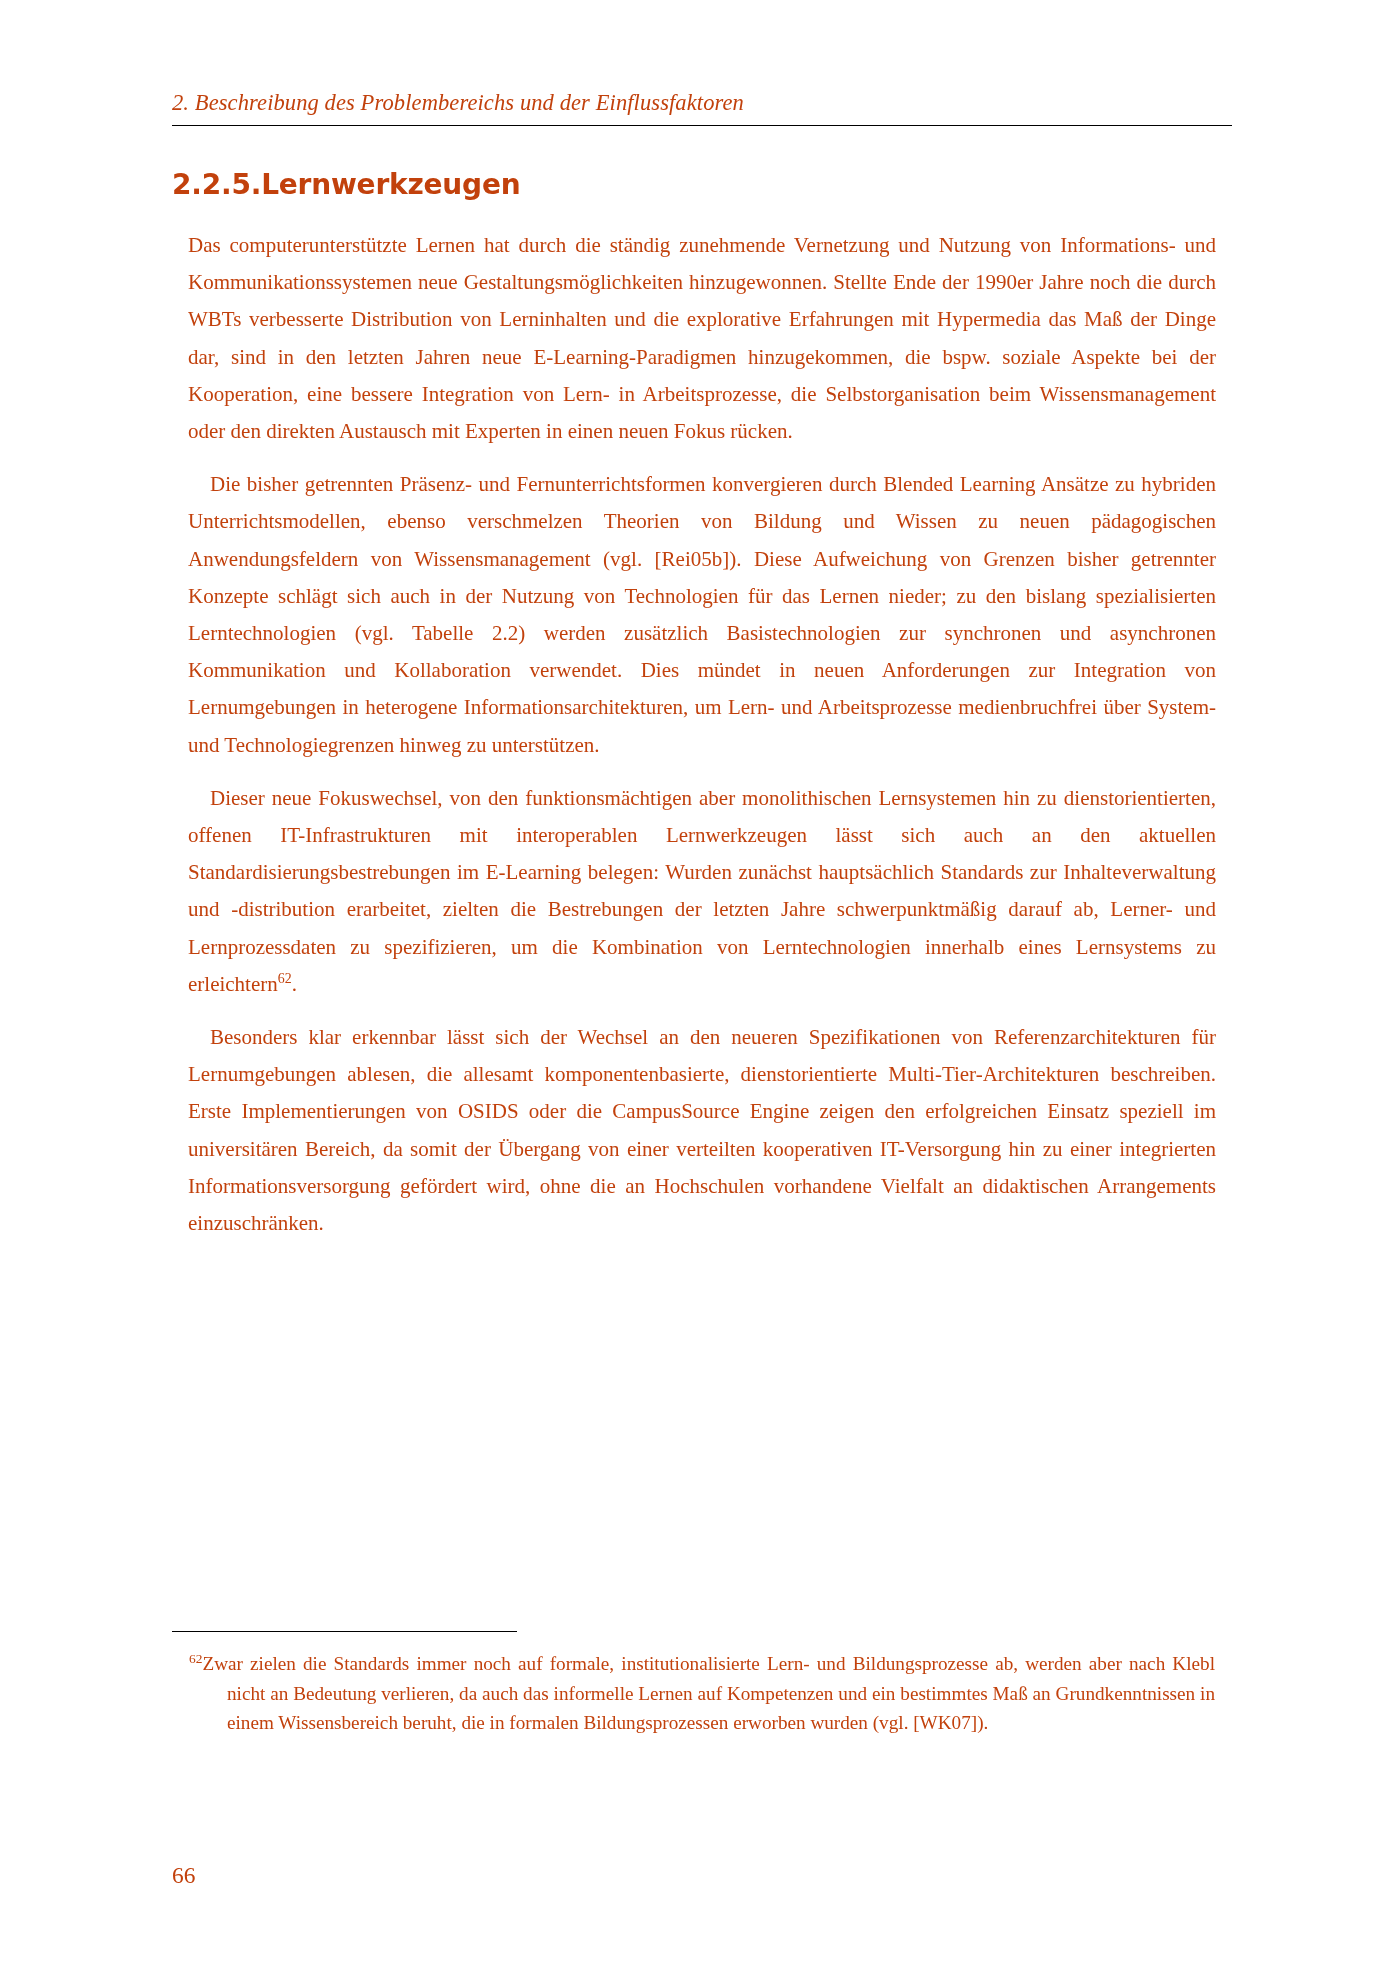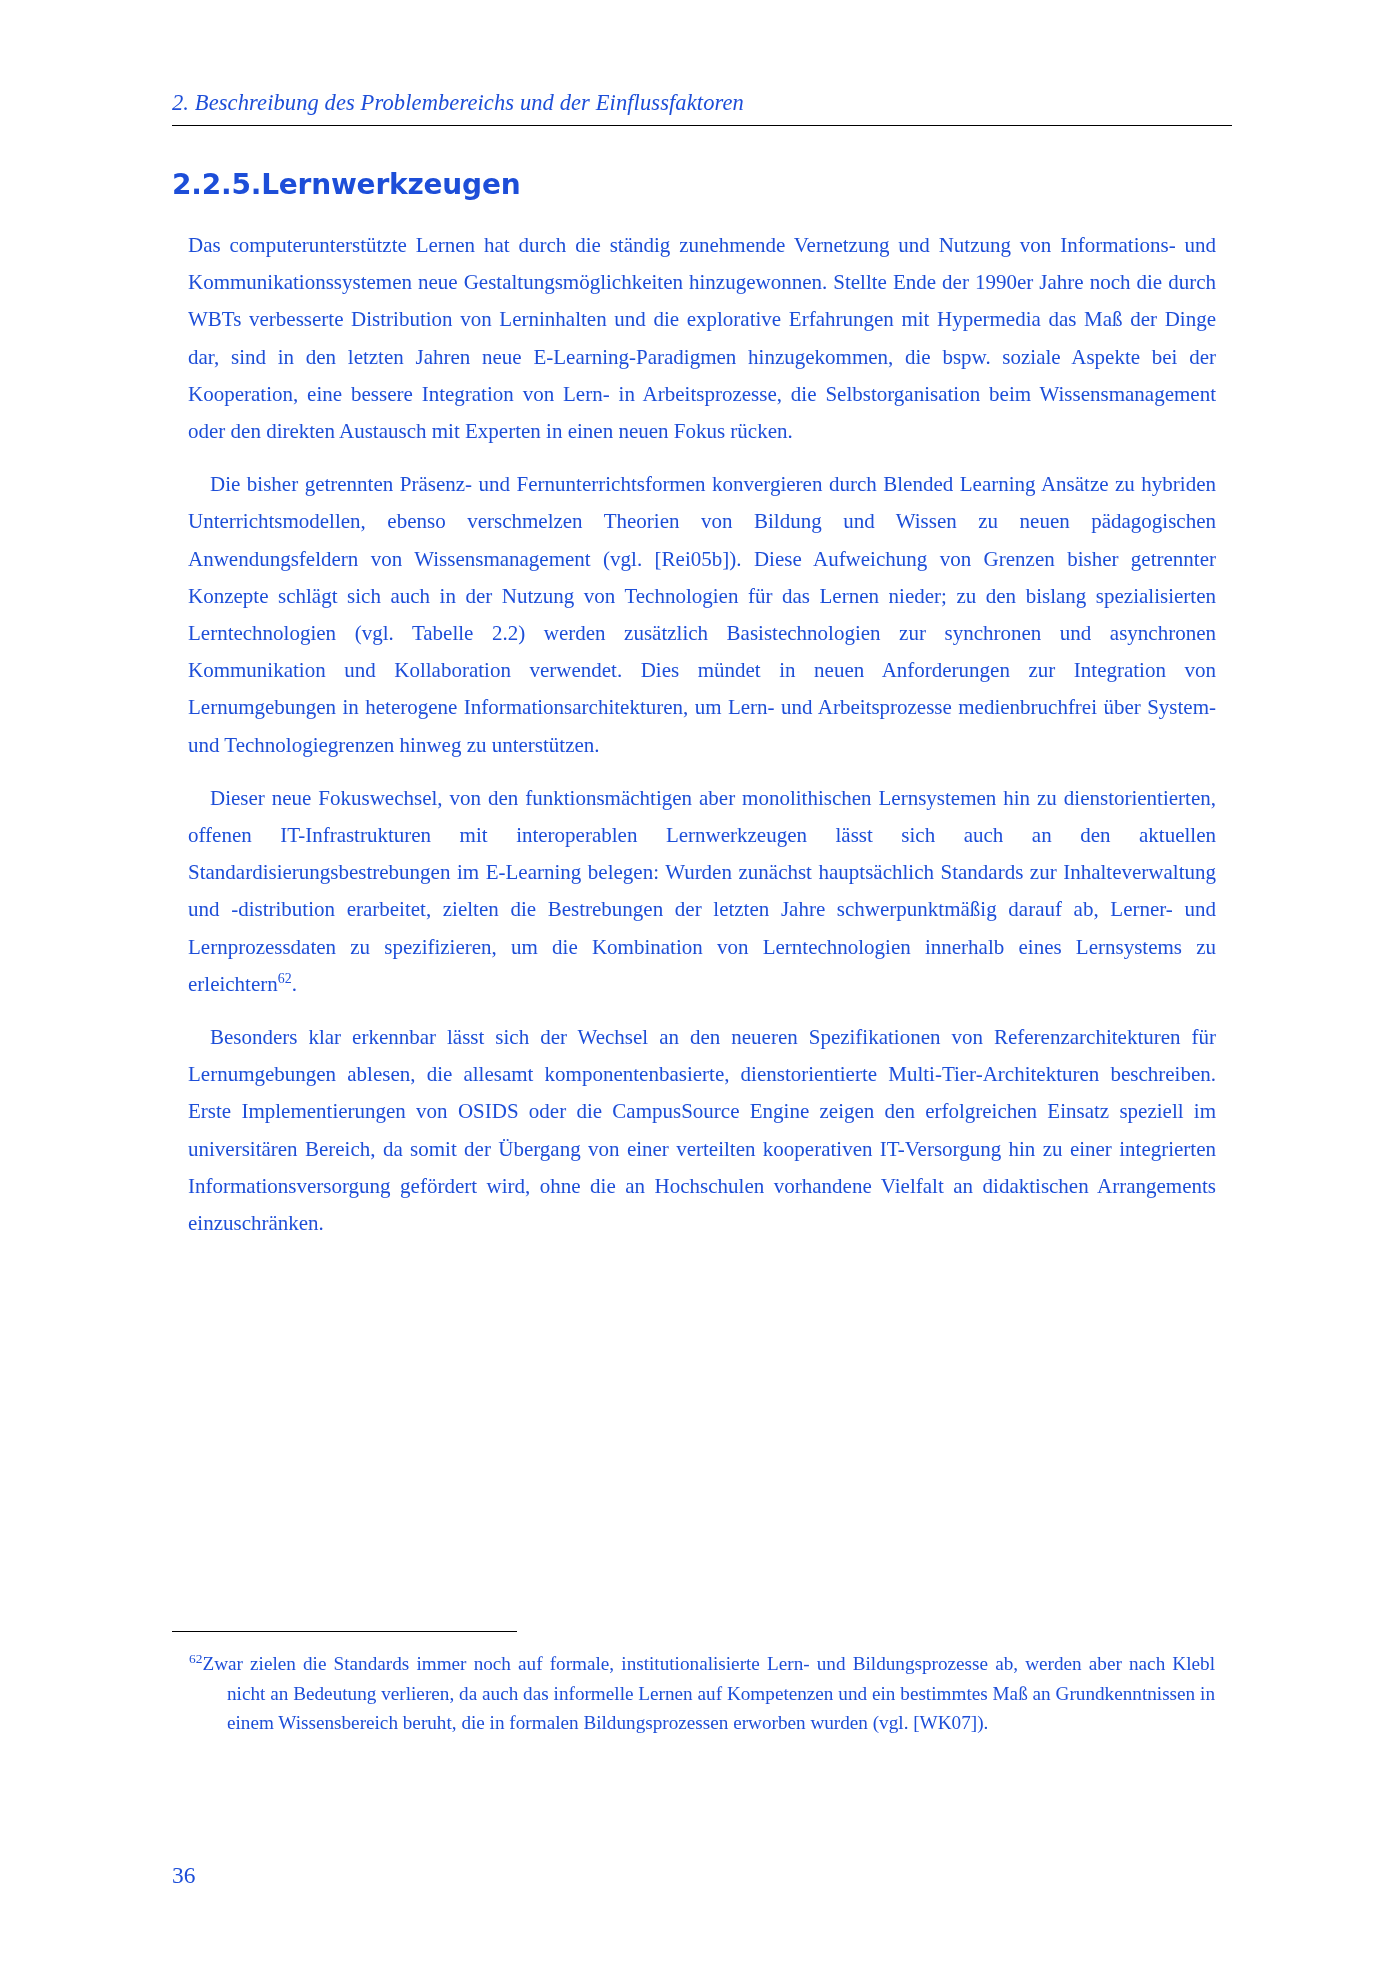--- a/index.html
+++ b/index.html
@@ -6,21 +6,21 @@
     margin: 0;
     padding: 0;
     background: #ffffff;
   }
   .page {
     position: relative;
     width: 1386px;
     height: 1969px;
     background: #ffffff;
     font-family: "Liberation Serif", serif;
-    color: #1d4ed8;
+    color: #c2410c;
     box-sizing: border-box;
     overflow: hidden;
   }
   .content {
     position: absolute;
     left: 172px;
     top: 90px;
     width: 1060px;
   }
   .running-head {
@@ -117,15 +117,15 @@
 
     <p class="body">Besonders klar erkennbar lässt sich der Wechsel an den neueren Spezifikationen von Referenzarchitekturen für Lernumgebungen ablesen, die allesamt komponentenbasierte, dienstorientierte Multi-Tier-Architekturen beschreiben. Erste Implementierungen von OSIDS oder die CampusSource Engine zeigen den erfolgreichen Einsatz speziell im universitären Bereich, da somit der Übergang von einer verteilten kooperativen IT-Versorgung hin zu einer integrierten Informationsversorgung gefördert wird, ohne die an Hochschulen vorhandene Vielfalt an didaktischen Arrangements einzuschränken.</p>
 
   </div>
 
   <div class="footnote-area">
     <div class="footnote-rule"></div>
     <p class="footnote"><span class="fn-mark">62</span><span class="footnote-body">Zwar zielen die Standards immer noch auf formale, institutionalisierte Lern- und Bildungsprozesse ab, werden aber nach Klebl nicht an Bedeutung verlieren, da auch das informelle Lernen auf Kompetenzen und ein bestimmtes Maß an Grundkenntnissen in einem Wissensbereich beruht, die in formalen Bildungsprozessen erworben wurden (vgl. [WK07]).</span></p>
   </div>
 
-  <div class="page-number">36</div>
+  <div class="page-number">66</div>
 
 </div>
 
 </body></html>

